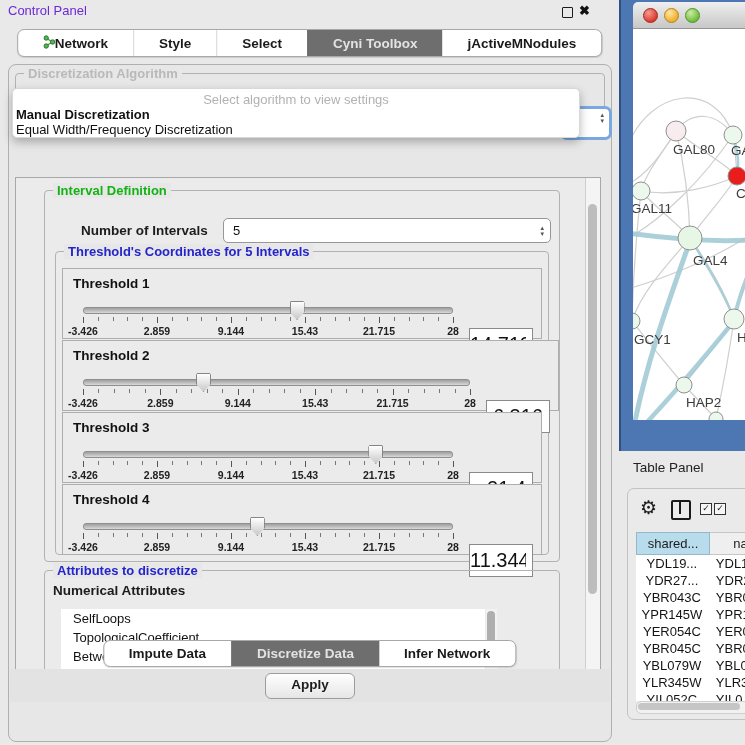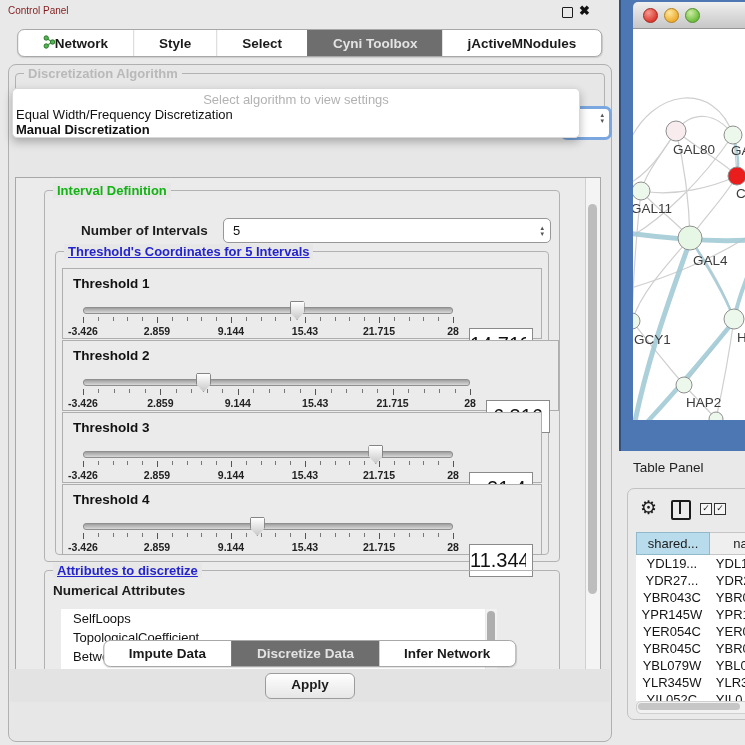--- a/index.html
+++ b/index.html
@@ -5,21 +5,21 @@
   html,body{margin:0;padding:0;}
   body{width:745px;height:745px;overflow:hidden;background:#e9e9e9;
        font-family:"Liberation Sans", sans-serif;color:#1c1c1c;
        -webkit-font-smoothing:antialiased;}
   #app{position:relative;width:745px;height:745px;}
   .abs{position:absolute;}
 
   
   #control-panel{left:0;top:0;width:619px;height:745px;background:#e9e9e9;}
   .cp-titlebar{left:0;top:0;width:619px;height:22px;}
-  .cp-title{left:8px;top:0;line-height:22px;font-size:10px;color:#7f1d1d;}
+  .cp-title{left:8px;top:0;line-height:22px;font-size:13px;color:#6d28d9;}
   .float-box{left:562px;top:7px;width:9px;height:9px;border:1.5px solid #1c1c1c;border-radius:1px;}
   .close-x{left:579px;top:2px;font-size:13px;font-weight:bold;color:#111;line-height:18px;}
 
   
   .tabbar{display:flex;align-items:stretch;height:26px;background:#fff;
           border:1px solid #a8a8a8;border-radius:7px;overflow:hidden;
           box-shadow:0 1px 1px rgba(0,0,0,.12);}
   .tabbar .tab{display:flex;align-items:center;padding:0 25px;
           font-size:13.5px;font-weight:600;color:#1a1a1a;white-space:nowrap;
           border-left:1px solid #d6d6d6;}
@@ -31,21 +31,21 @@
   #bottom-tabs .tab{font-size:13.5px;}
 
   
   .outer-panel{left:8px;top:64px;width:602px;height:676px;background:#e7e7e7;
                border:1px solid #b0b0b0;border-radius:8px;}
 
   .group{position:absolute;border:1px solid #b2b2b2;border-radius:4px;}
   .group-title{position:absolute;top:-8px;left:8px;padding:0 4px;font-size:13px;
                font-weight:600;background:#e7e7e7;line-height:15px;white-space:nowrap;}
   .gt-green{color:#14b214;}
-  .gt-blue{color:#2424cc;text-decoration:underline;}
+  .gt-blue{color:#2424cc;}
   .gt-dark{color:#2e2e2e;}
   .gt-ghost{color:#b9b9b9;}
 
   
   .combo{position:absolute;background:#fff;border:1px solid #979797;border-radius:5px;
          font-size:13px;line-height:23px;padding-left:9px;color:#111;}
   .combo .spin{position:absolute;right:6px;top:0;bottom:0;display:flex;flex-direction:column;
          justify-content:center;color:#555;font-size:7px;line-height:6px;}
 
   
@@ -393,22 +393,22 @@
       <div class="apply-row abs">
         <div class="apply-btn">Apply</div>
       </div>
     </div>
 
     <div id="focus-combo" class="abs">
       <span class="spin"><span>▴</span><br><span>▾</span></span>
     </div>
     <div id="algo-popup" class="abs">
       <div class="popup-placeholder">Select algorithm to view settings</div>
+      <div class="popup-option first">Manual Discretization</div>
       <div class="popup-option">Equal Width/Frequency Discretization</div>
-      <div class="popup-option first">Manual Discretization</div>
     </div>
 
     <div id="bottom-tabs" class="tabbar abs">
       <div class="tab">
         <span>Impute Data</span>
       </div>
       <div class="tab selected">
         <span>Discretize Data</span>
       </div>
       <div class="tab">

